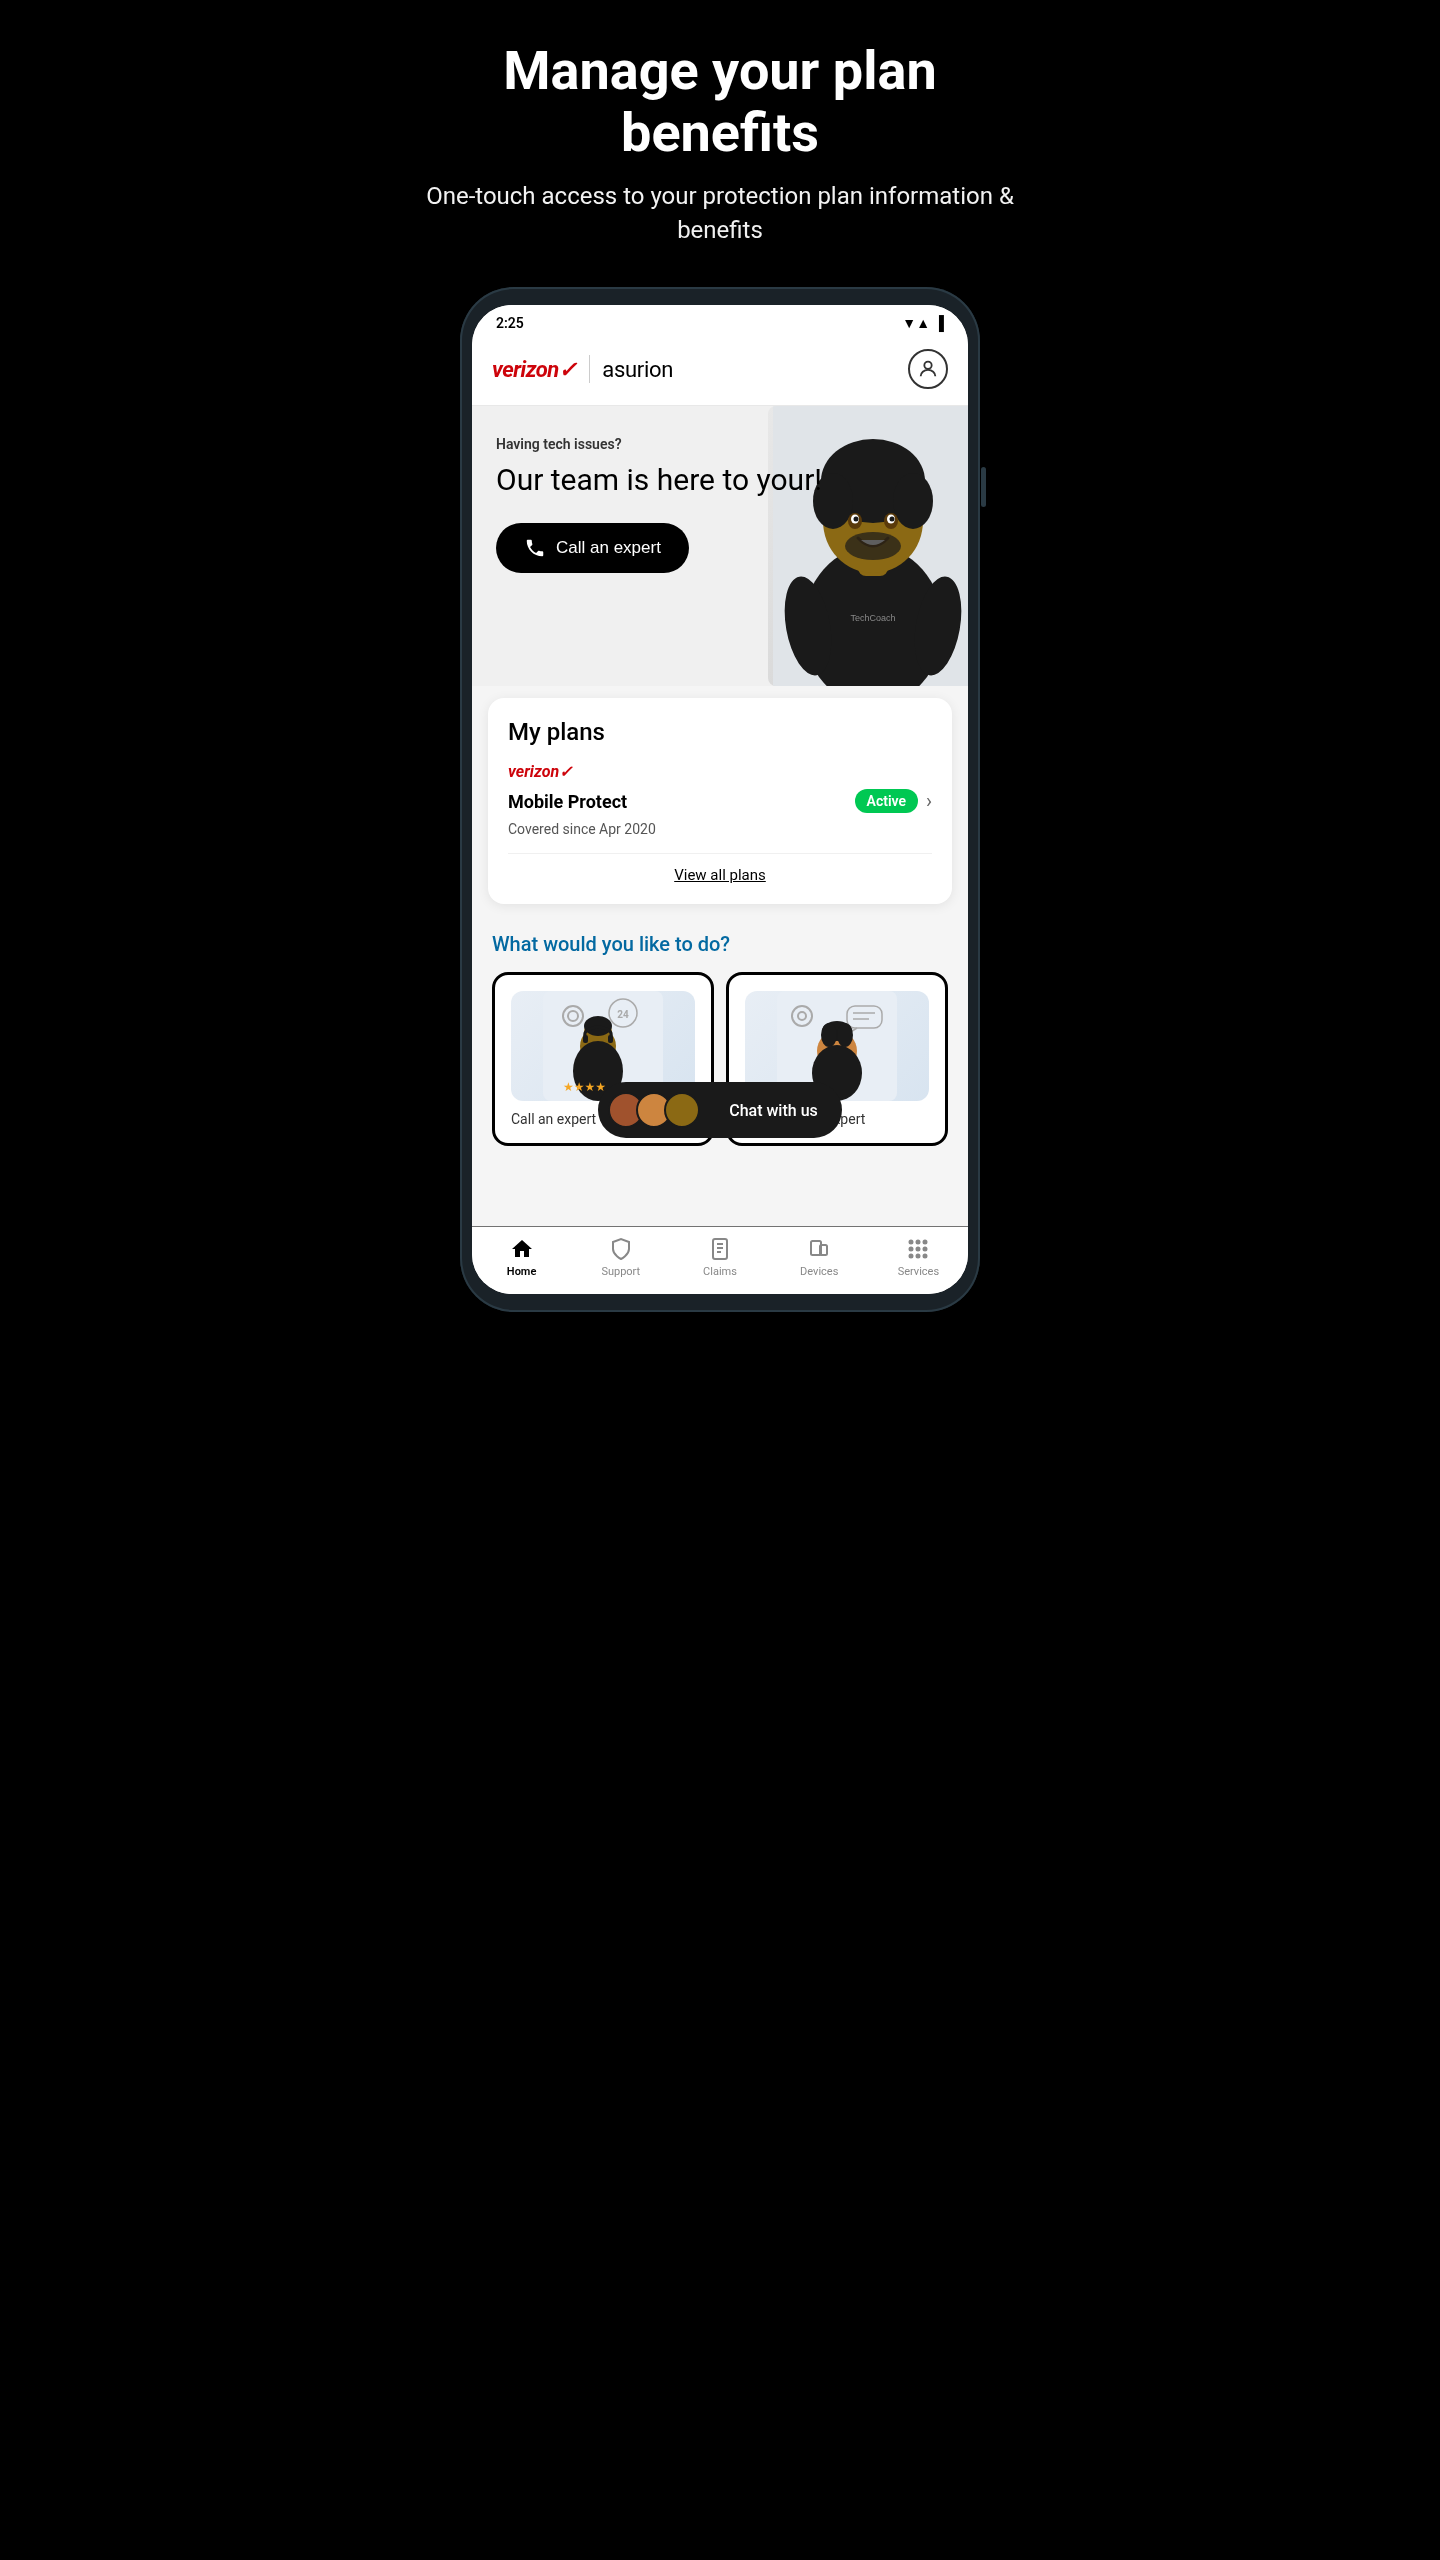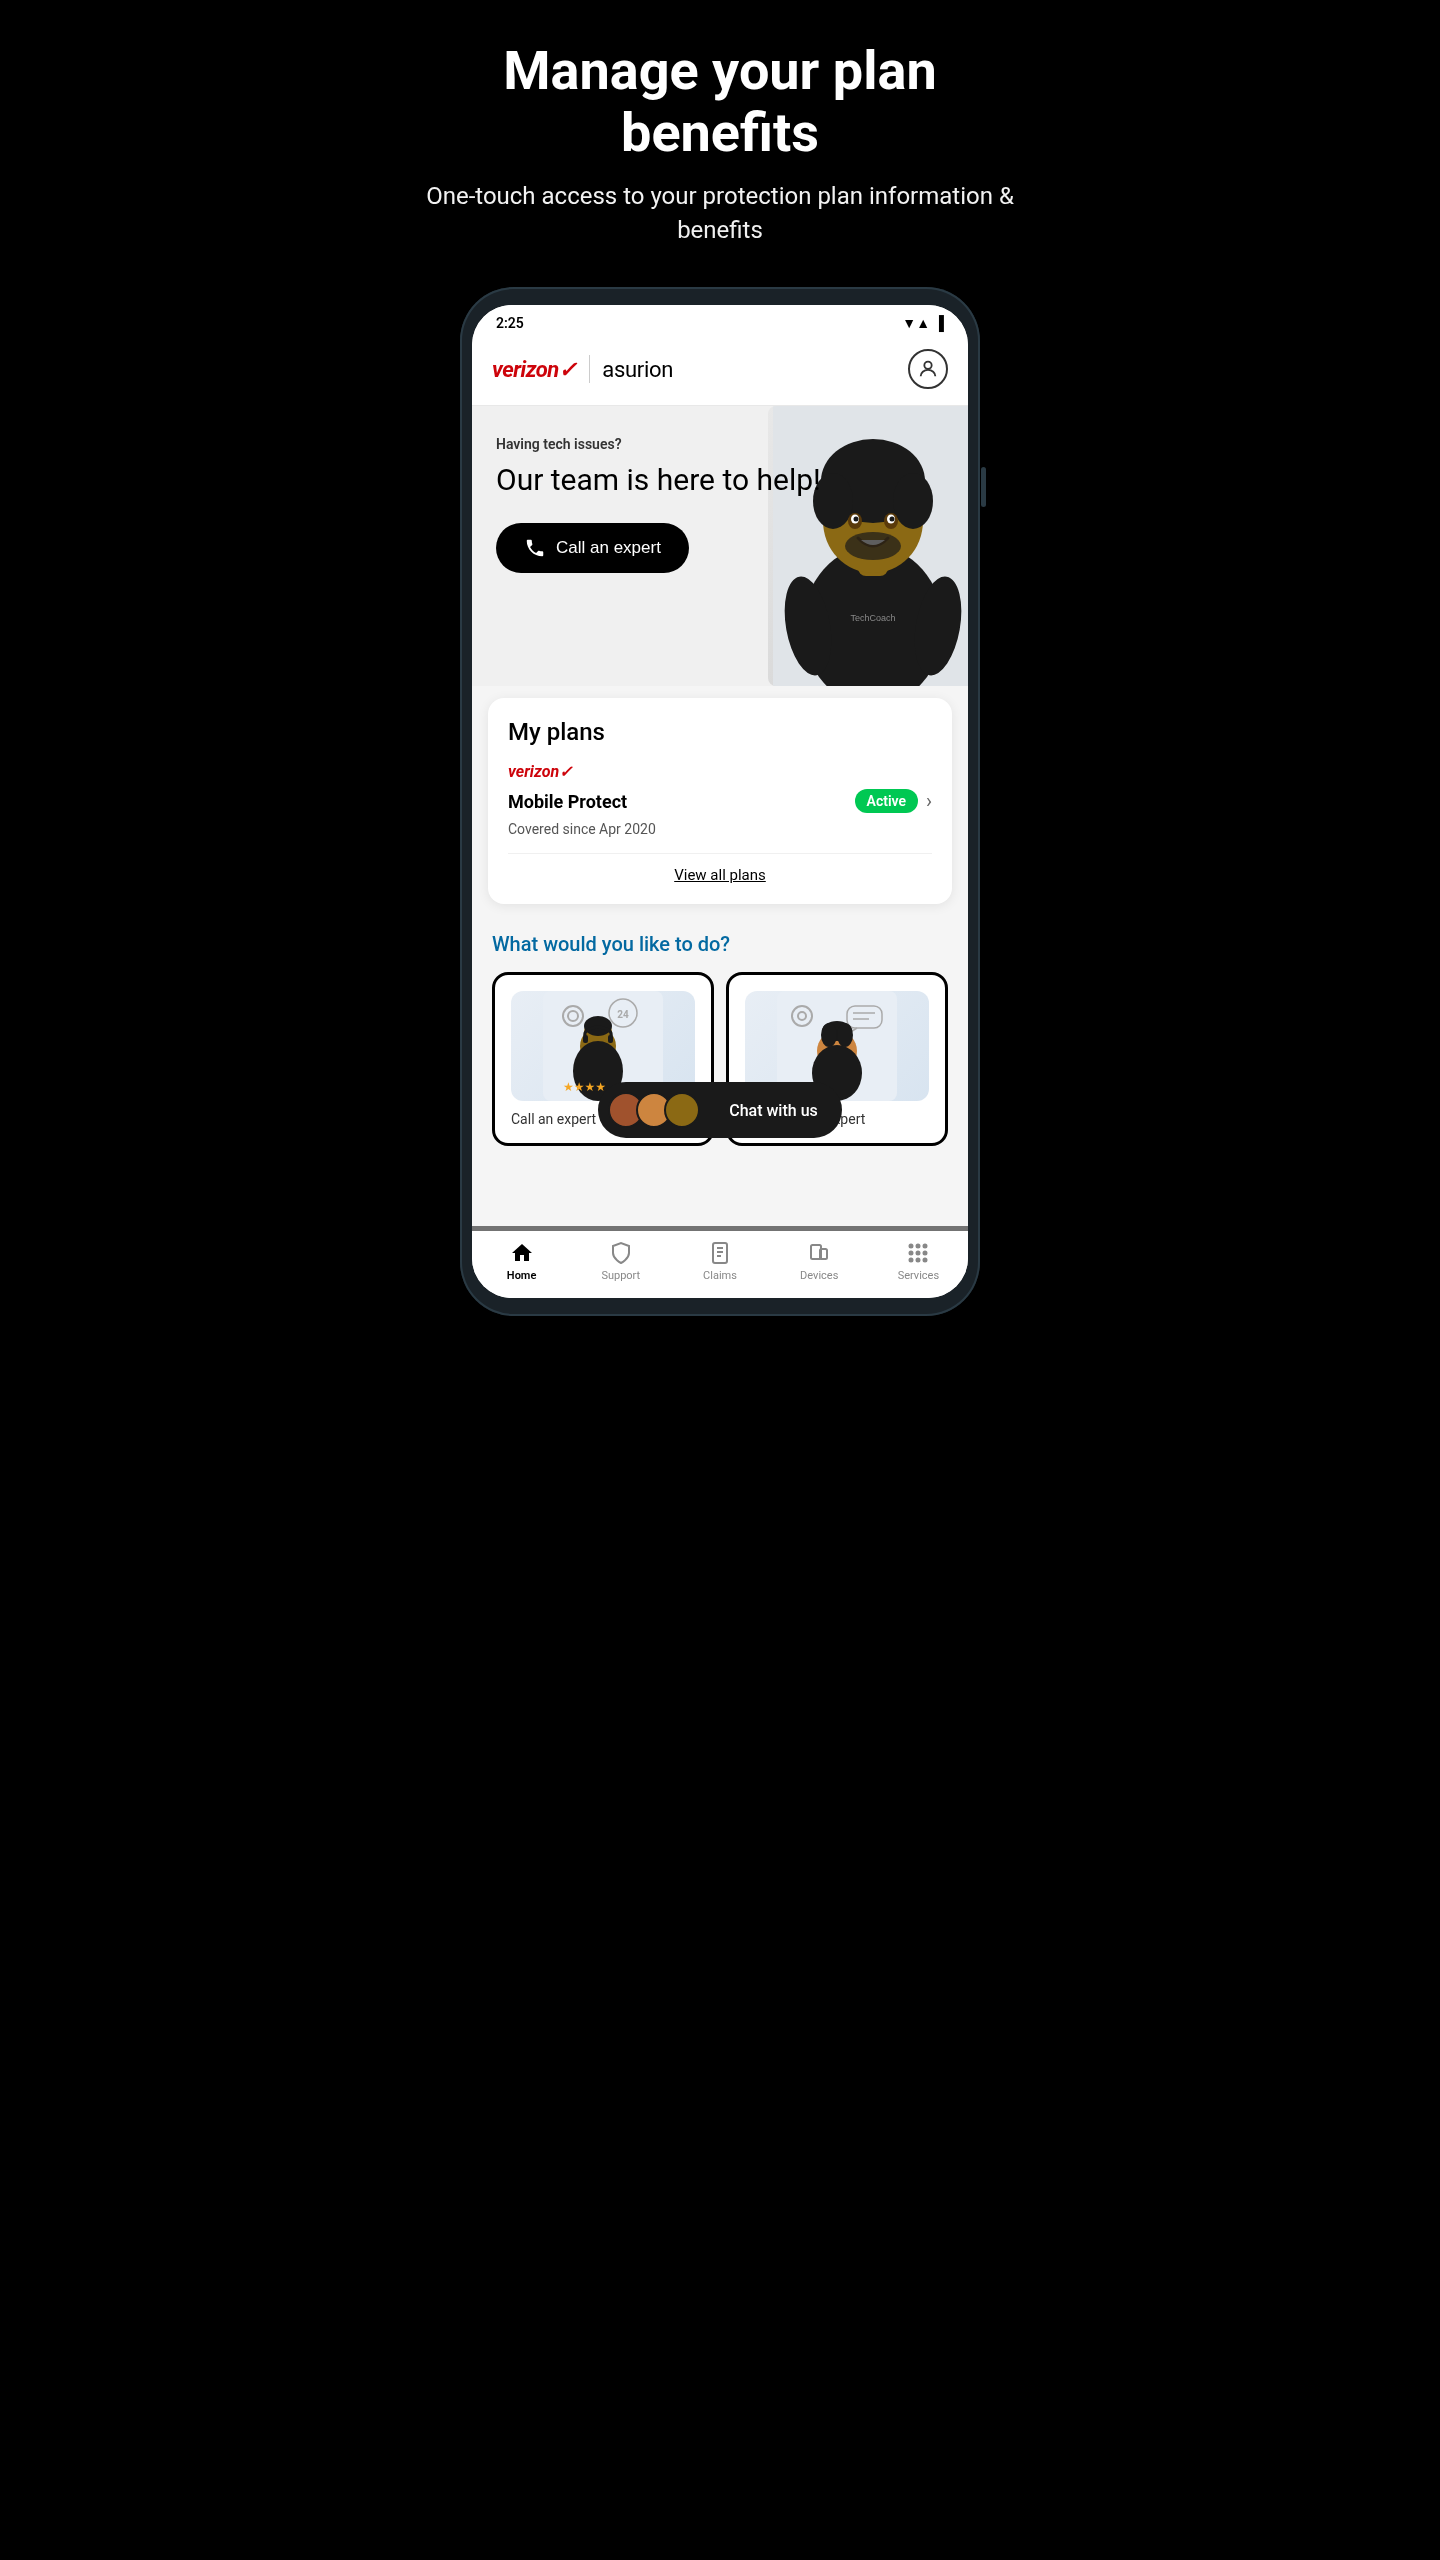--- a/index.html
+++ b/index.html
@@ -372,21 +372,21 @@
       font-weight: 500;
     }
 
     
     .bottom-nav {
       background: #fff;
       display: flex;
       align-items: center;
       justify-content: space-around;
       padding: 10px 0 16px;
-      border-top: 5px solid #737373;
+      border-top: 1px solid #737373;
     }
 
     .nav-item {
       display: flex;
       flex-direction: column;
       align-items: center;
       gap: 4px;
       cursor: pointer;
       flex: 1;
     }
@@ -462,21 +462,21 @@
         <svg width="22" height="22" viewBox="0 0 24 24" fill="none" stroke="#333" stroke-width="2">
           <circle cx="12" cy="8" r="4"></circle>
           <path d="M4 20c0-4 3.6-7 8-7s8 3 8 7"></path>
         </svg>
       </button>
     </div>
 
     <div class="hero-section">
       <div class="hero-text">
         <p class="hero-subtitle">Having tech issues?</p>
-        <h2 class="hero-title">Our team is here to help!</h2>
+        <h2 class="hero-title">Our team is here to your!</h2>
         <button class="call-expert-btn">
           <svg width="22" height="22" viewBox="0 0 24 24" fill="white">
             <path d="M6.6 10.8c1.4 2.8 3.8 5.1 6.6 6.6l2.2-2.2c.3-.3.7-.4 1-.2 1.1.4 2.3.6 3.6.6.6 0 1 .4 1 1V20c0 .6-.4 1-1 1-9.4 0-17-7.6-17-17 0-.6.4-1 1-1h3.5c.6 0 1 .4 1 1 0 1.3.2 2.5.6 3.6.1.3 0 .7-.2 1L6.6 10.8z"></path>
           </svg>
           <span>Call an expert</span>
         </button>
       </div>
 
       <div class="hero-image">
         <svg viewBox="0 0 200 280" width="200" height="280">

